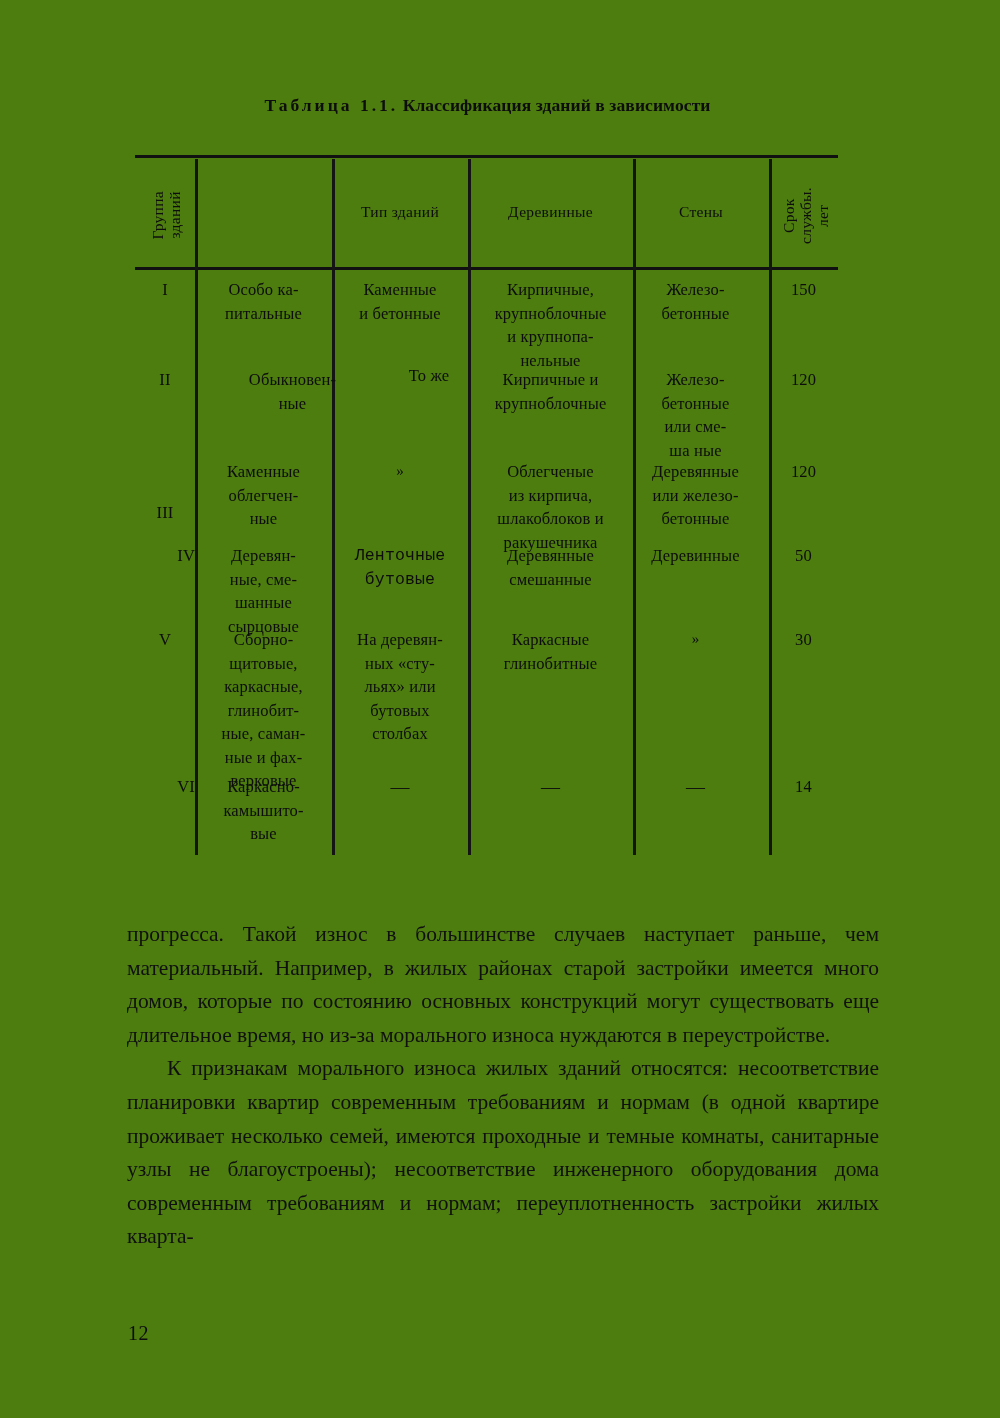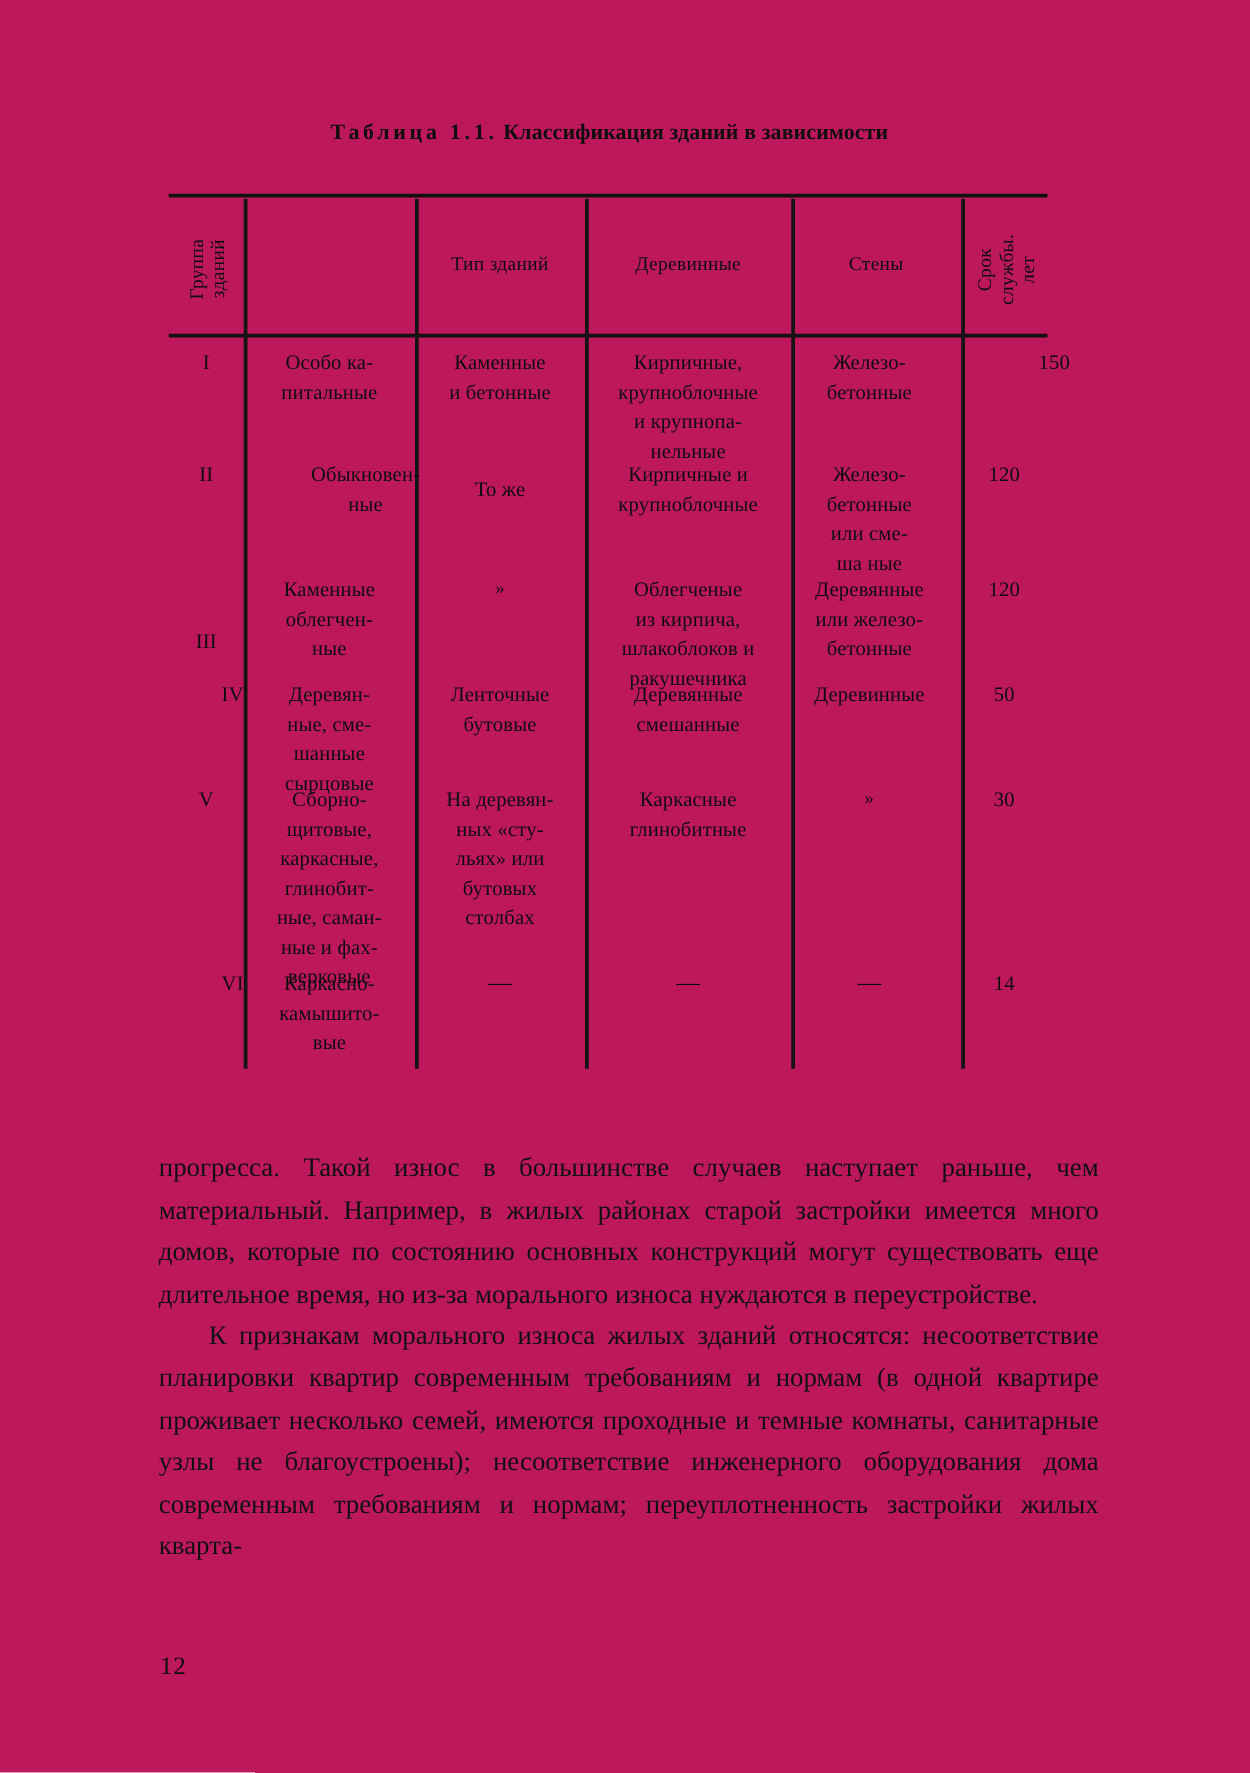--- a/index.html
+++ b/index.html
@@ -13,21 +13,21 @@
     height: 1418px;
     position: relative;
     font-family: "Liberation Serif", "DejaVu Serif", serif;
     color: #0d0d0d;
     overflow: hidden;
   }
 
   .page {
     position: absolute;
     inset: 0;
-    background: #be185d;
+    background: #4d7c0f;
   }
 
   
   .caption {
     position: absolute;
     top: 92px;
     left: 135px;
     width: 705px;
     text-align: center;
     font-size: 17.5px;
@@ -213,36 +213,36 @@
         </div>
       </div>
     </div>
 
     <div class="tbody" id="tbody">
         <div class="cell c-group" style="top: 8px;">I</div>
         <div class="cell c-type" style="top: 8px;">Особо ка-<br>питальные</div>
         <div class="cell c-found" style="top: 8px;">Каменные<br>и бетонные</div>
         <div class="cell c-walls" style="top: 8px;">Кирпичные,<br>крупноблочные<br>и крупнопа-<br>нельные</div>
         <div class="cell c-floor" style="top: 8px;">Железо-<br>бетонные</div>
-        <div class="cell c-term" style="top: 8px; padding-left: 40px;">150</div>
+        <div class="cell c-term" style="top: 8px;">150</div>
         <div class="cell c-group" style="top: 98px;">II</div>
         <div class="cell c-type" style="top: 98px; margin-left: 29px;">Обыкновен-<br>ные</div>
-        <div class="cell c-found" style="top: 110px;">То же</div>
+        <div class="cell c-found" style="top: 94px; padding-left: 29px;">То же</div>
         <div class="cell c-walls" style="top: 98px;">Кирпичные и<br>крупноблочные</div>
         <div class="cell c-floor" style="top: 98px;">Железо-<br>бетонные<br>или сме-<br>ша ные</div>
         <div class="cell c-term" style="top: 98px;">120</div>
         <div class="cell c-group" style="top: 190px; margin-top: 41px;">III</div>
         <div class="cell c-type" style="top: 190px;">Каменные<br>облегчен-<br>ные</div>
         <div class="cell c-found ditto" style="top: 190px;">»</div>
         <div class="cell c-walls" style="top: 190px;">Облегченые<br>из кирпича,<br>шлакоблоков и<br>ракушечника</div>
         <div class="cell c-floor" style="top: 190px;">Деревянные<br>или железо-<br>бетонные</div>
         <div class="cell c-term" style="top: 190px;">120</div>
         <div class="cell c-group" style="top: 274px; text-align: right;">IV</div>
         <div class="cell c-type" style="top: 274px;">Деревян-<br>ные, сме-<br>шанные<br>сырцовые</div>
-        <div class="cell c-found" style="top: 274px;">Ленточные<br>бутовые</div>
+        <div class="cell c-found" style="top: 274px; font-family: Liberation Mono, monospace;">Ленточные<br>бутовые</div>
         <div class="cell c-walls" style="top: 274px;">Деревянные<br>смешанные</div>
         <div class="cell c-floor" style="top: 274px;">Деревинные</div>
         <div class="cell c-term" style="top: 274px;">50</div>
         <div class="cell c-group" style="top: 358px;">V</div>
         <div class="cell c-type" style="top: 358px;">Сборно-<br>щитовые,<br>каркасные,<br>глинобит-<br>ные, саман-<br>ные и фах-<br>верковые</div>
         <div class="cell c-found" style="top: 358px;">На деревян-<br>ных «сту-<br>льях» или<br>бутовых<br>столбах</div>
         <div class="cell c-walls" style="top: 358px;">Каркасные<br>глинобитные</div>
         <div class="cell c-floor ditto" style="top: 358px;">»</div>
         <div class="cell c-term" style="top: 358px;">30</div>
         <div class="cell c-group" style="top: 505px; text-align: right;">VI</div>

